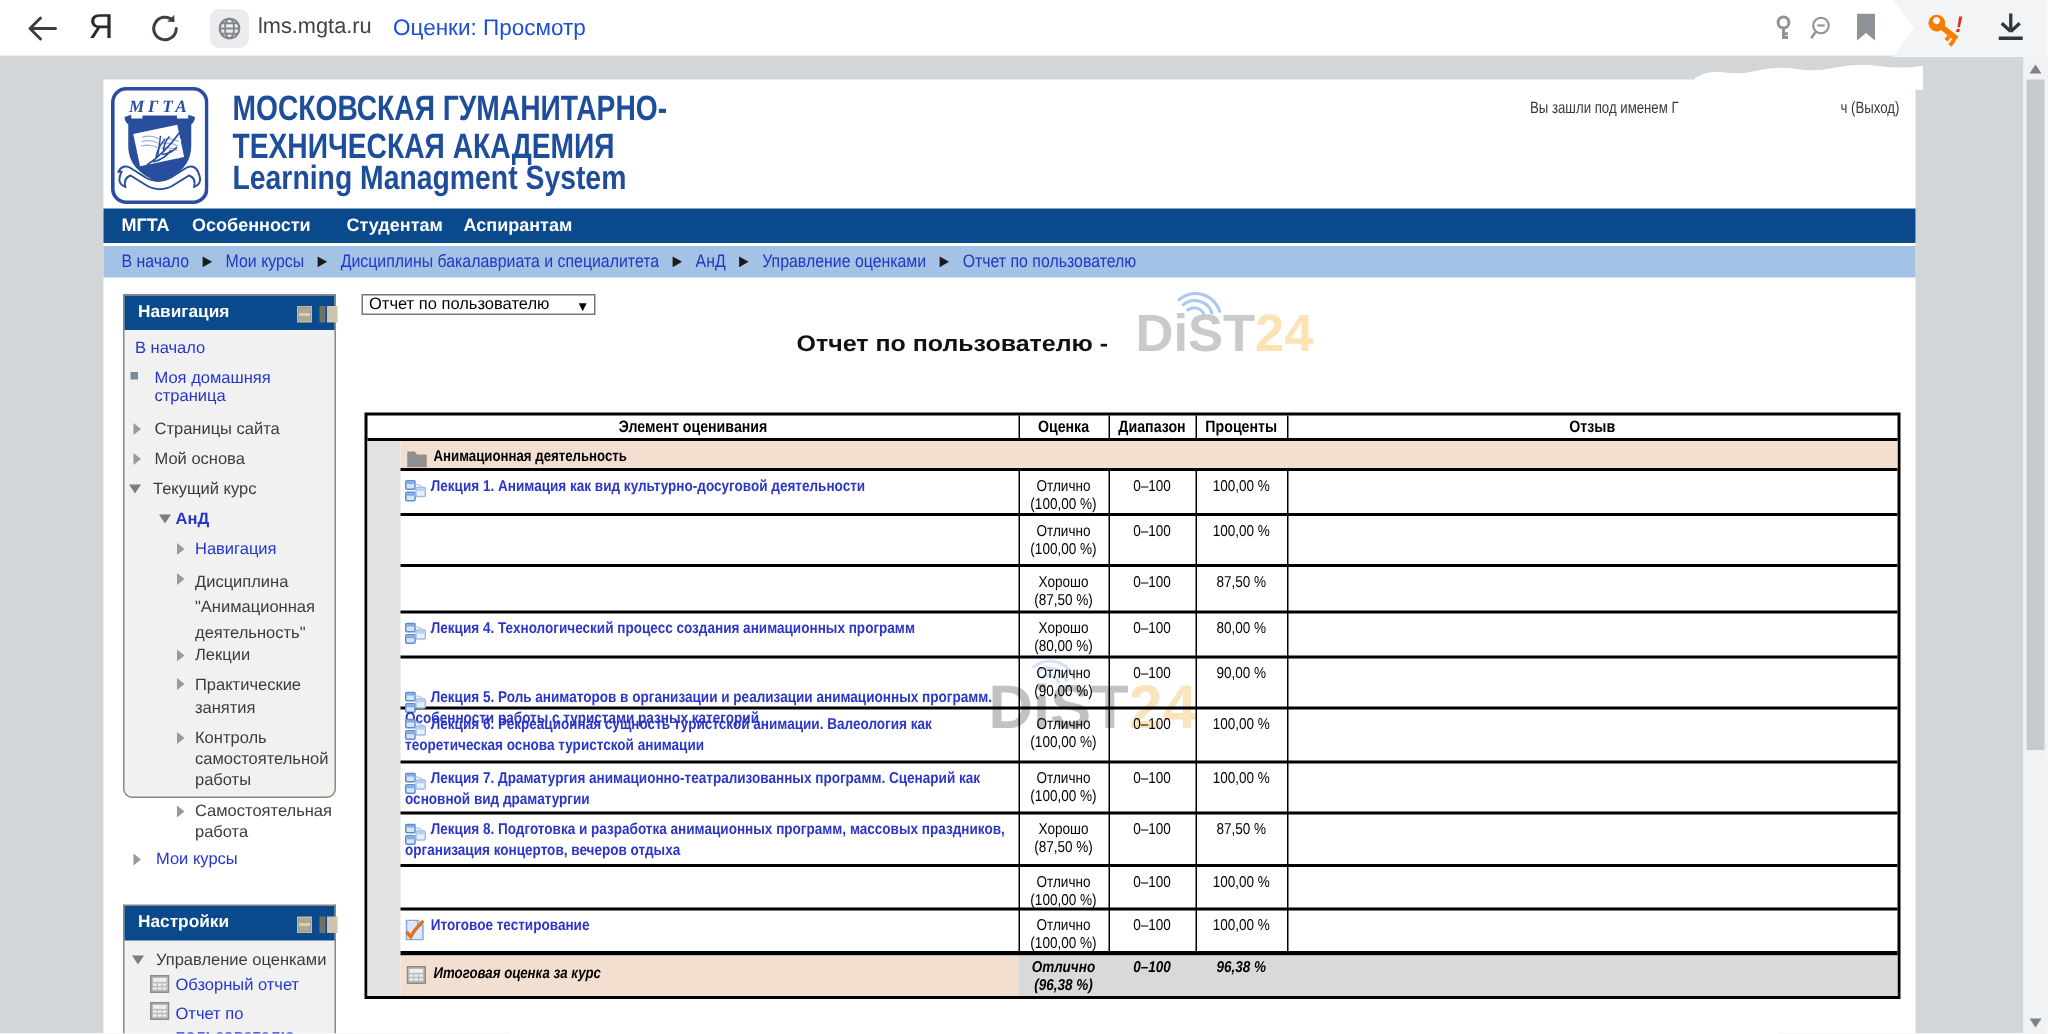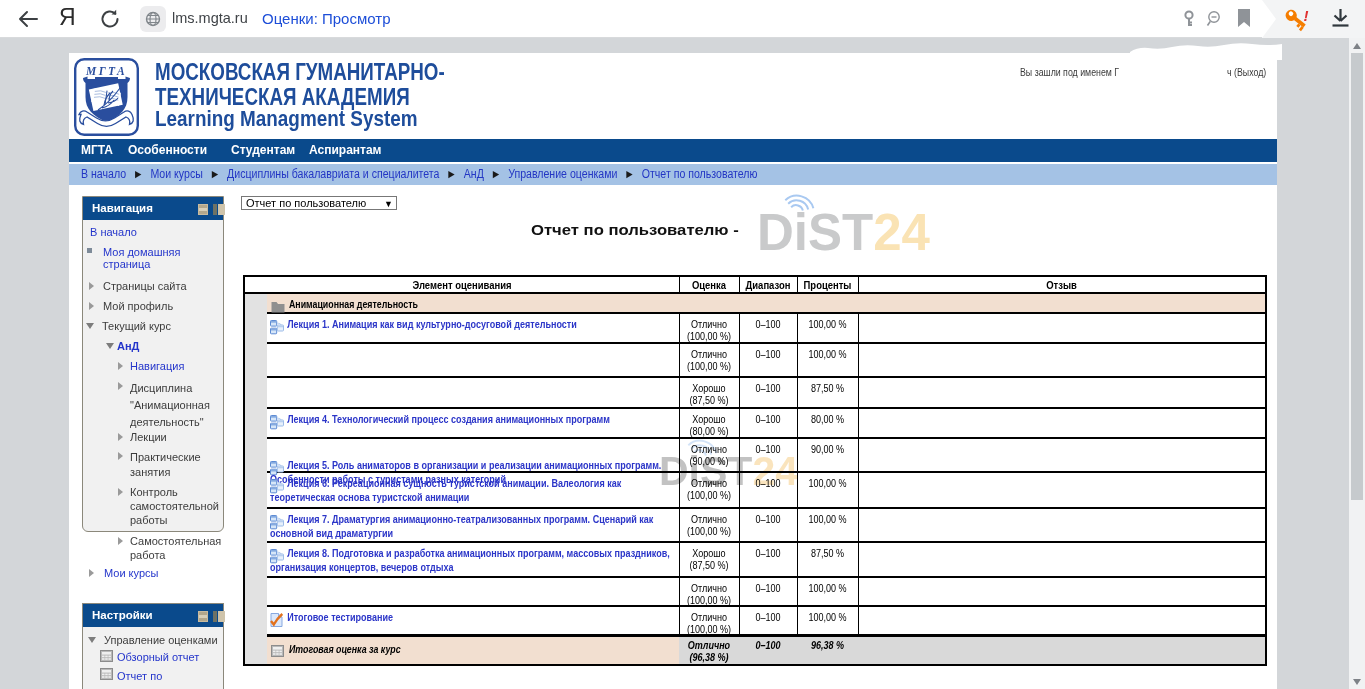--- a/index.html
+++ b/index.html
@@ -90,21 +90,21 @@
     <span class="abs" style="left:135px;top:7px;width:7px;height:11px;background:#cfc4ab"></span>
   </div>
   <div class="block-body"></div>
 </div>
 <div class="sbitem" style="left:90px;top:226px"><a>В начало</a></div>
 <span class="abs" style="left:87px;top:248px;width:5px;height:5px;background:#7e8b99"></span>
 <div class="sbitem" style="left:103px;top:246px"><a>Моя домашняя<br>страница</a></div>
 <span class="tri-r" style="left:89px;top:282px"></span>
 <div class="sbitem" style="left:103px;top:280px">Страницы сайта</div>
 <span class="tri-r" style="left:89px;top:302px"></span>
-<div class="sbitem" style="left:103px;top:300px">Мой профиль</div>
+<div class="sbitem" style="left:103px;top:300px">Мой основа</div>
 <span class="tri-d" style="left:86px;top:323px"></span>
 <div class="sbitem" style="left:102px;top:320px">Текущий курс</div>
 <span class="tri-d" style="left:106px;top:343px"></span>
 <div class="sbitem" style="left:117px;top:340px"><a style="font-weight:bold">АнД</a></div>
 <span class="tri-r" style="left:118px;top:362px"></span>
 <div class="sbitem" style="left:130px;top:360px"><a>Навигация</a></div>
 <span class="tri-r" style="left:118px;top:382px"></span>
 <div class="sbitem" style="left:130px;top:380px;line-height:17px">Дисциплина<br>"Анимационная<br>деятельность"</div>
 <span class="tri-r" style="left:118px;top:433px"></span>
 <div class="sbitem" style="left:130px;top:431px">Лекции</div>
@@ -148,21 +148,21 @@
       <rect x="2" y="8.2" width="2.5" height="1.6"></rect>
       <rect x="5.2" y="8.2" width="2.5" height="1.6"></rect>
       <rect x="8.4" y="8.2" width="2.5" height="1.6"></rect>
     </g>
   </svg>
 <div class="sbitem" style="left:117px;top:669px;line-height:15px"><a>Отчет по<br><b>пользователю</b></a></div>
 
 <div class="abs" style="left:241px;top:196px;width:156px;height:14px;border:1px solid #777;background:#fff;font-size:11px;color:#000;line-height:13px;padding-left:4px">Отчет по пользователю<span class="abs" style="left:142px;top:1px;font-size:9px">▼</span></div>
 <div class="abs" style="left:531px;top:221px;font-size:15px;font-weight:bold;color:#111;transform:scaleX(1.11);transform-origin:0 0">Отчет по пользователю -</div>
 
-<div class="abs" style="left:757px;top:203px;font-size:51px;font-weight:bold;white-space:nowrap"><span style="color:#c9cacb">DiST</span><span style="color:#fae3b4">24</span></div>
+<div class="abs" style="left:757px;top:203px;font-size:35px;font-weight:bold;white-space:nowrap"><span style="color:#c9cacb">DiST</span><span style="color:#fae3b4">24</span></div>
 <svg class="abs" style="left:775px;top:190px" width="44" height="30" viewBox="0 0 44 30">
     <g fill="none" stroke="#a9c9f1" stroke-width="2" transform="rotate(16 20 24)">
       <path d="M14.4 18.5 A7 7 0 0 1 26.6 18.5"></path>
       <path d="M10.6 16.0 A12 12 0 0 1 31.4 16.0"></path>
       <path d="M6.9 13.5 A17 17 0 0 1 36.1 13.5"></path>
     </g>
   </svg>
 <div class="abs" style="left:659px;top:448px;font-size:41px;font-weight:bold;white-space:nowrap;opacity:0.6;z-index:1"><span style="color:#9a9a9a">DiST</span><span style="color:#f7d392">24</span></div>
 <svg class="abs" style="left:678px;top:435px;opacity:0.5;z-index:1" width="44" height="30" viewBox="0 0 44 30">
     <g fill="none" stroke="#a9c9f1" stroke-width="2" transform="rotate(16 20 24)">

